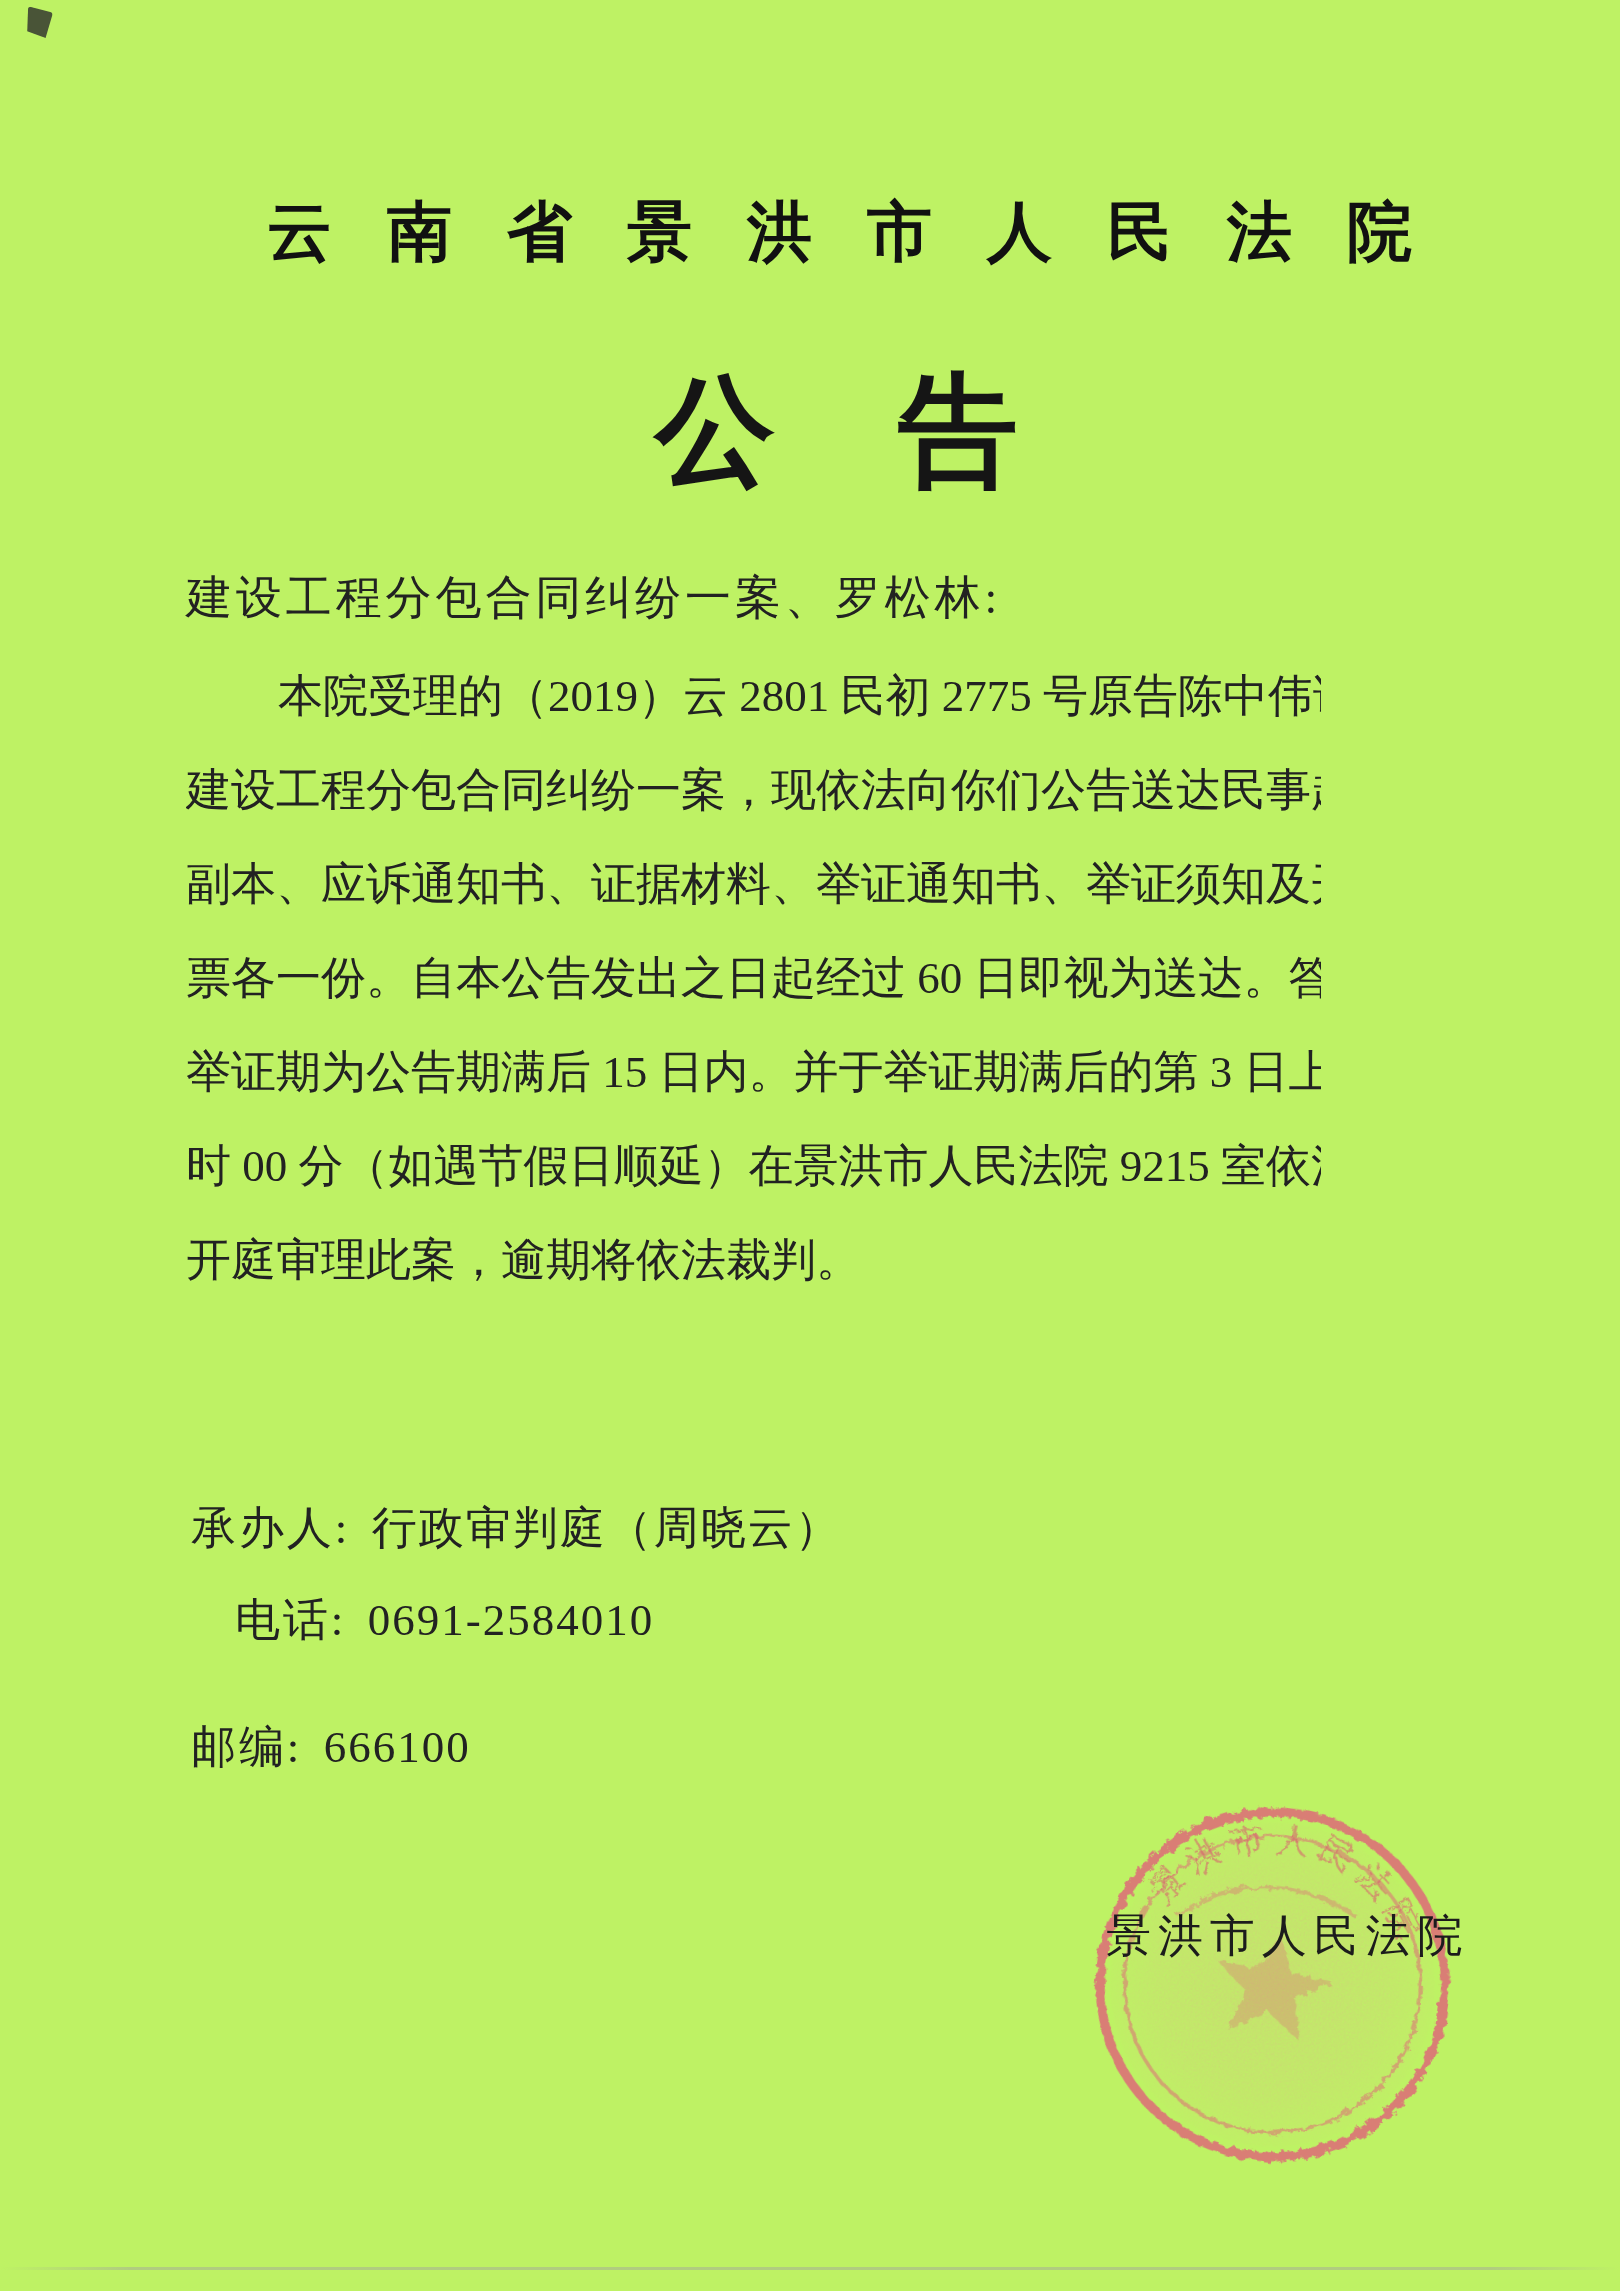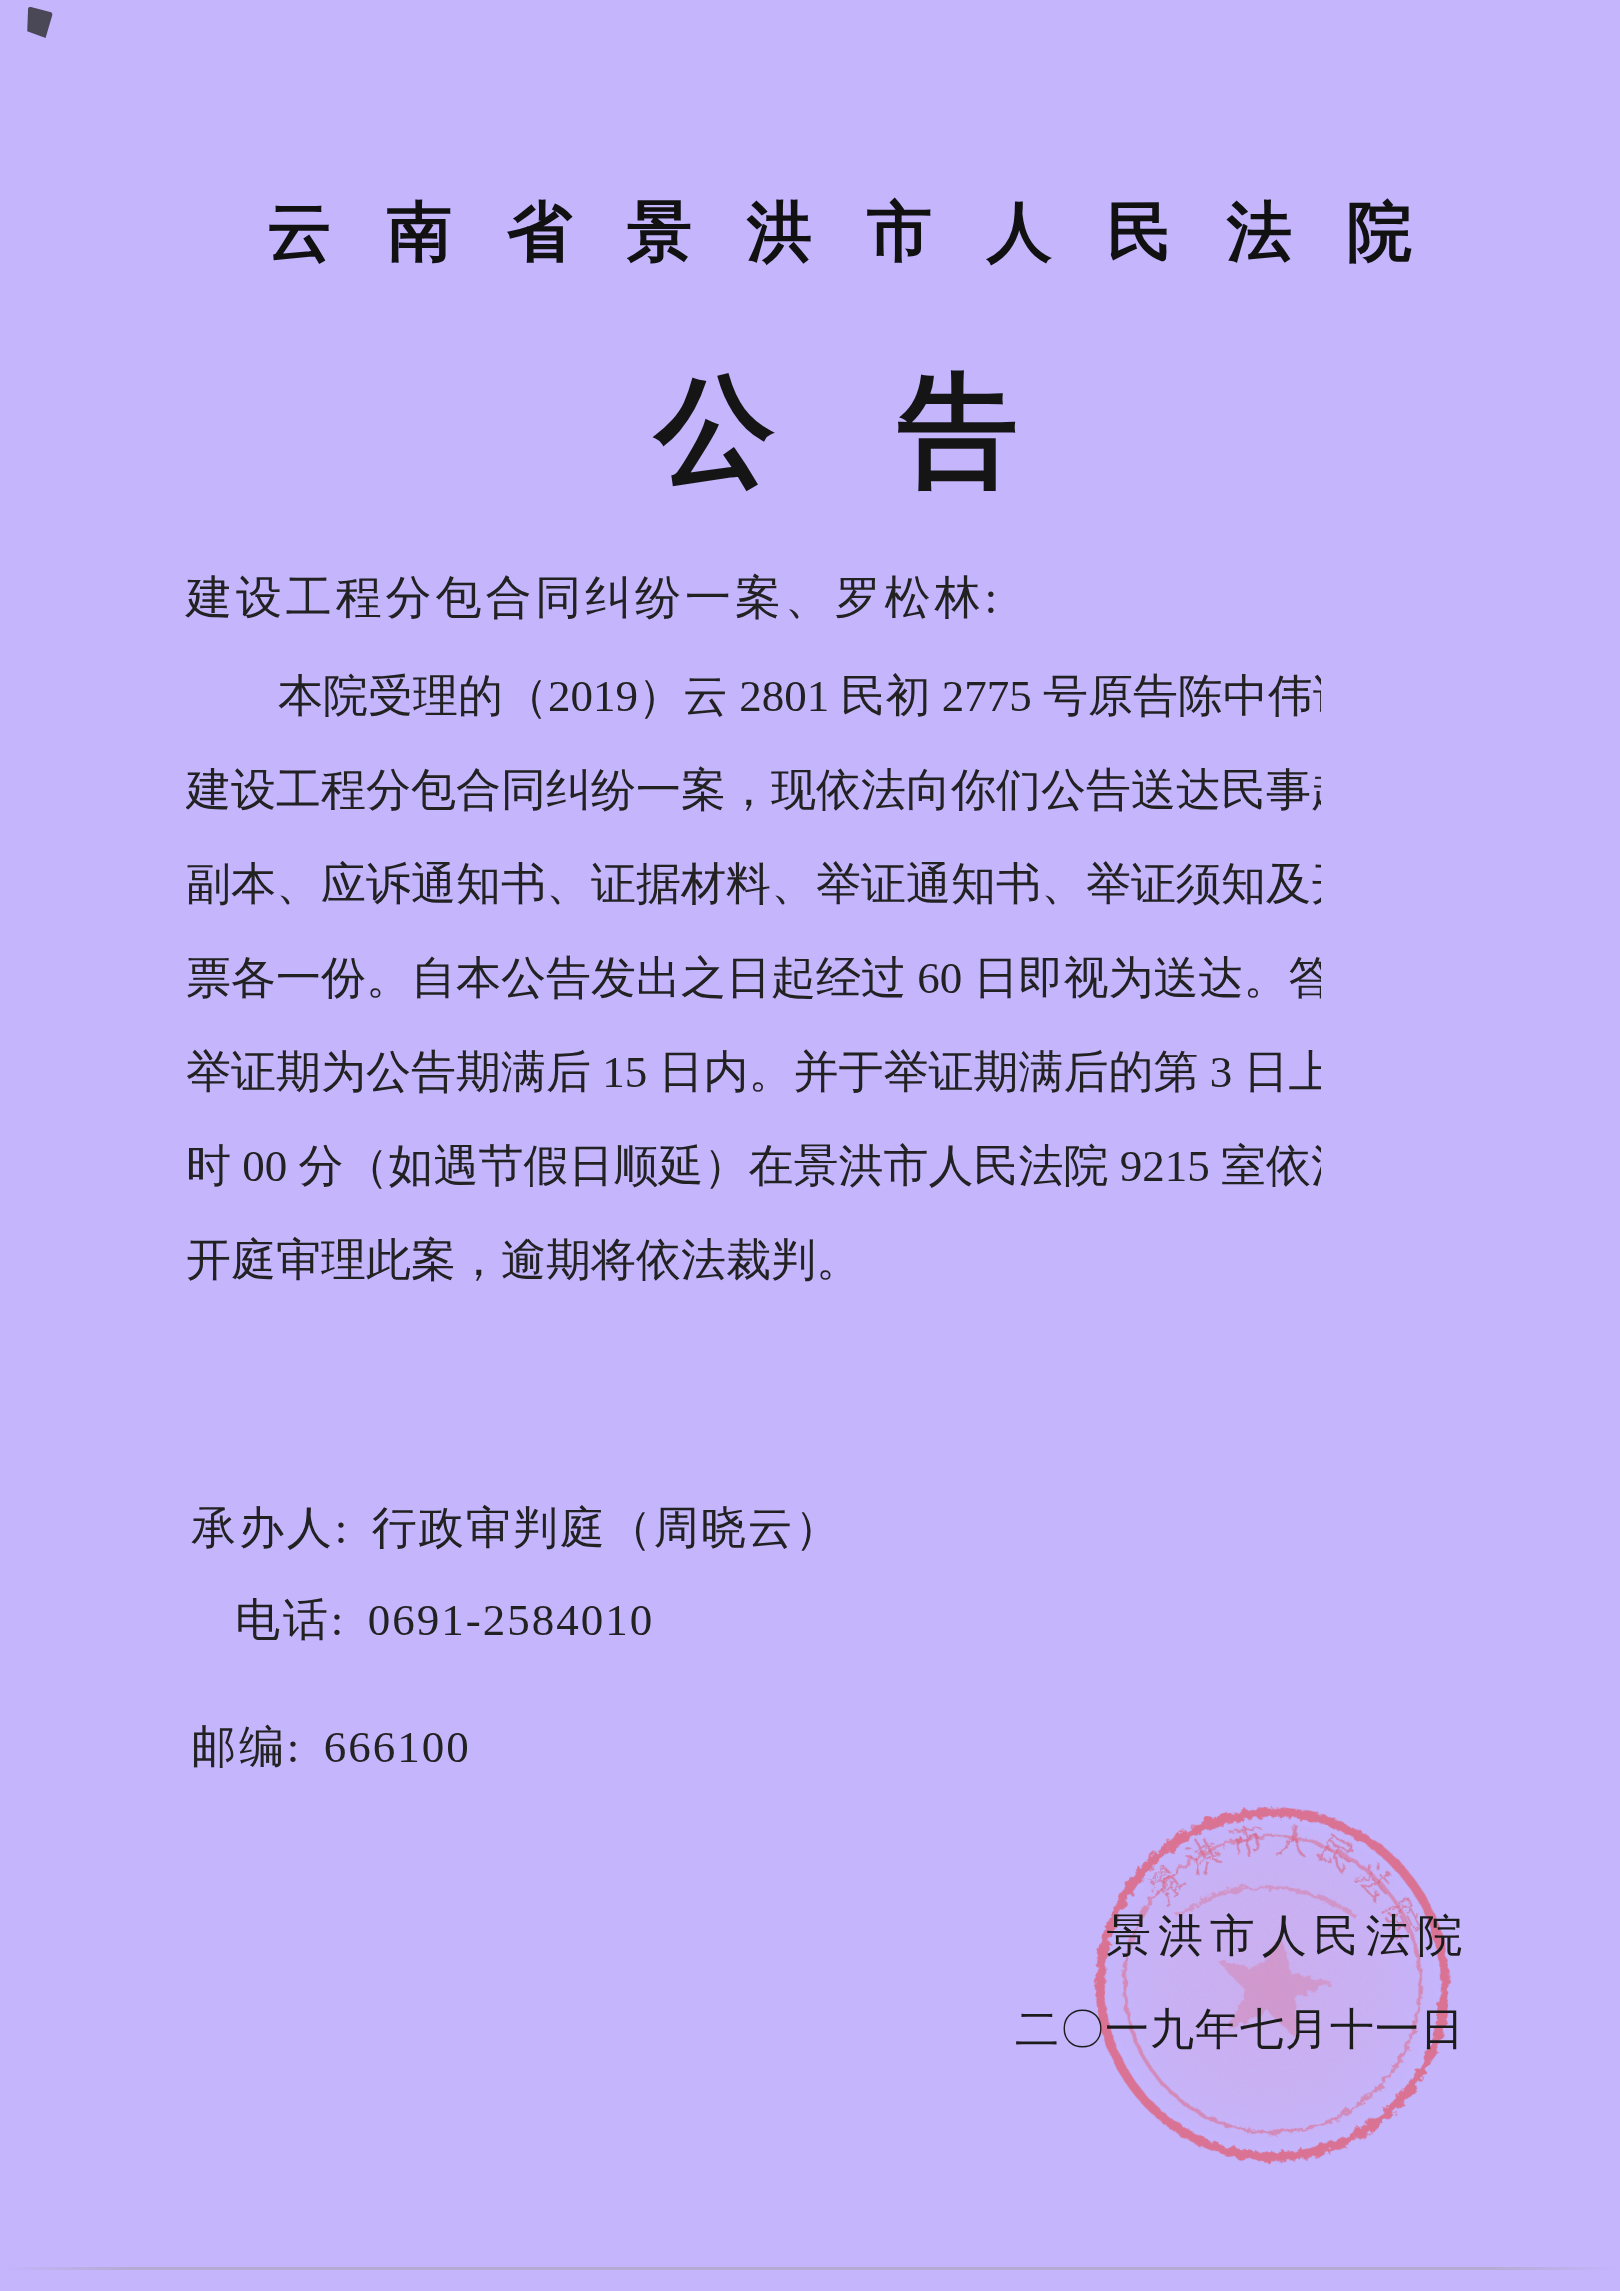--- a/index.html
+++ b/index.html
@@ -1,20 +1,20 @@
 <!DOCTYPE html>
 <html><head>
 <meta charset="utf-8">
 <style>
   html,body{margin:0;padding:0;background:#9a9a9a;}
   .page{
     position:relative;
     width:1620px;height:2292px;
     margin:0 auto;
-    background:#c4b5fd;
+    background:#bef264;
     overflow:hidden;
     font-family:"Liberation Serif","DejaVu Serif",serif;
     color:#1a1a1a;
   }
   .scan-artifact{
     position:absolute;left:25.5px;top:7.8px;width:25.5px;height:29px;
     background:#2c2c2c;opacity:.8;
     border-radius:2.9px 7.8px 2px 5.9px;
     transform:rotate(8deg);
     clip-path:polygon(0 0,100% 10%,85% 100%,10% 85%);
@@ -125,18 +125,17 @@
       <circle cx="180" cy="180" r="146" fill="none" stroke="#e0627a" stroke-width="3.5" opacity="0.5" filter="url(#rough)"></circle>
       <polygon points="180,128 196,166 237,167 204,191 216,231 180,207 144,231 156,191 123,167 164,166" fill="#e0627a" opacity="0.28" filter="url(#rough)"></polygon>
       <path d="M 75 130 Q 110 95 150 88 Q 200 78 250 100" fill="none" stroke="#e0627a" stroke-width="4" opacity="0.35" filter="url(#rough)"></path>
       <text font-family="Liberation Serif, DejaVu Serif, serif" font-size="34" fill="#d9586f" opacity="0.55" letter-spacing="8" filter="url(#rough)">
         <textPath href="#arcTop" startOffset="50%" text-anchor="middle">景洪市人民法院</textPath>
       </text>
     </g>
   </svg>
 
   <div class="sig-court">景洪市人民法院</div>
-  <div class="sig-date">二〇一九年七月十一日</div>
 
   <div class="scan-edge-line"></div>
 
 </div>
 
 
 </body></html>

